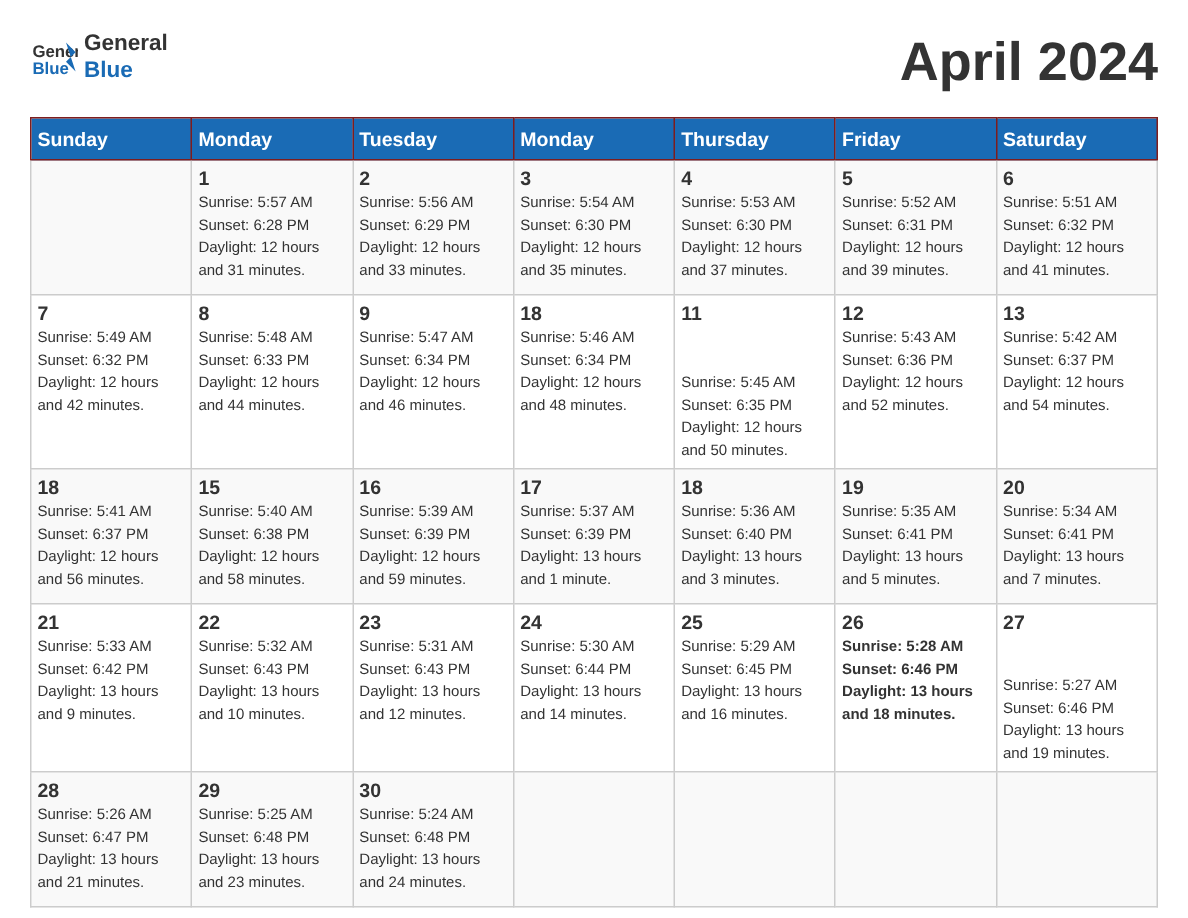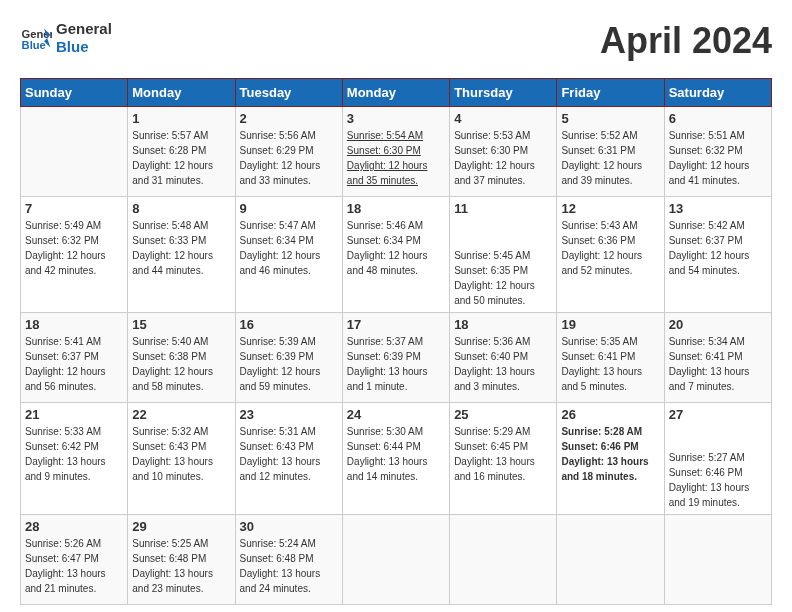--- a/index.html
+++ b/index.html
@@ -120,21 +120,21 @@
         </td>
         <td>
           <div class="day-number">2</div>
           <div class="day-info" style="white-space: pre-line;">Sunrise: 5:56 AM
 Sunset: 6:29 PM
 Daylight: 12 hours
 and 33 minutes.</div>
         </td>
         <td>
           <div class="day-number">3</div>
-          <div class="day-info" style="white-space: pre-line; text-decoration: underline;">Sunrise: 5:54 AM
+          <div class="day-info" style="white-space: pre-line;">Sunrise: 5:54 AM
 Sunset: 6:30 PM
 Daylight: 12 hours
 and 35 minutes.</div>
         </td>
         <td>
           <div class="day-number">4</div>
           <div class="day-info" style="white-space: pre-line;">Sunrise: 5:53 AM
 Sunset: 6:30 PM
 Daylight: 12 hours
 and 37 minutes.</div>

